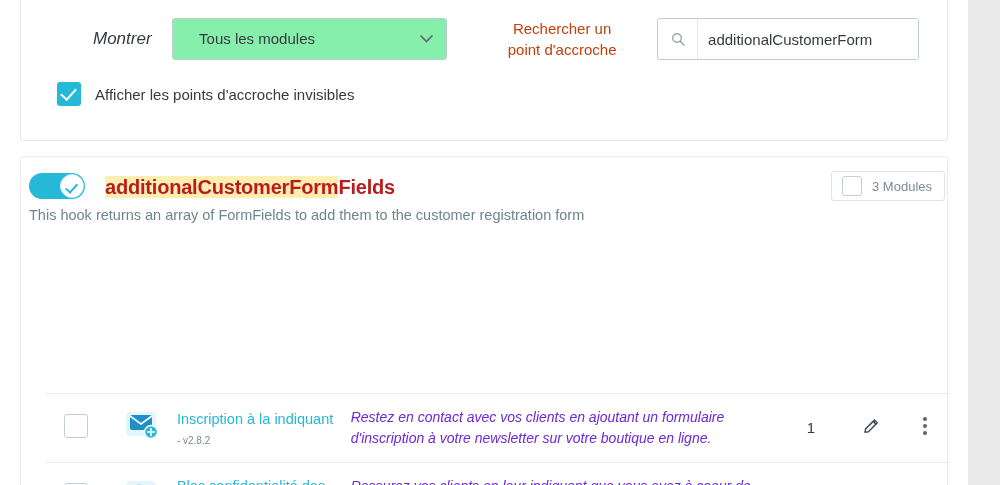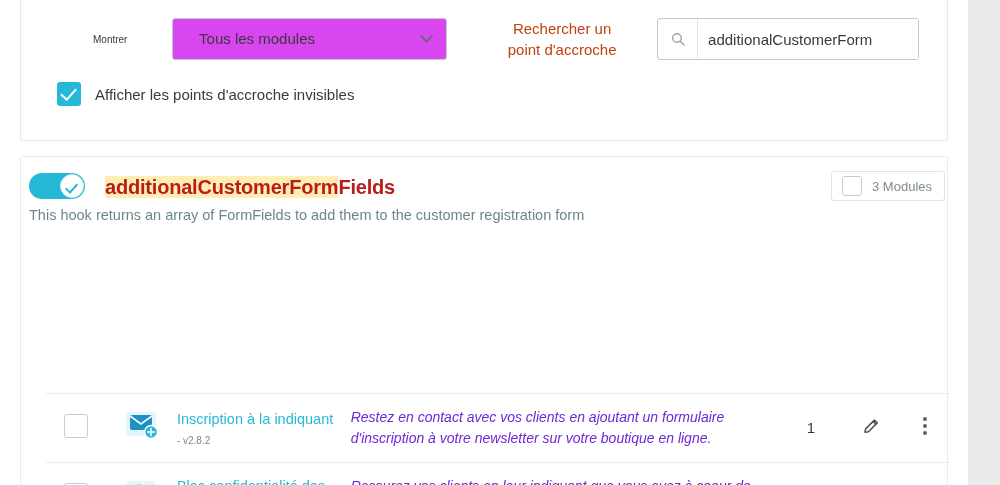--- a/index.html
+++ b/index.html
@@ -39,36 +39,37 @@
     border: 1px solid #e5e7ea;
     border-top: none;
     border-radius: 0 0 3px 3px;
   }
   .filter-row {
     display: flex;
     align-items: center;
     padding: 18px 28px 0 28px;
   }
   .label-montrer {
-    font-size: 10px;
+    font-size: 17px;
     color: #363a41;
     width: 122px;
     padding-left: 44px;
+    font-style: italic;
   }
   .select-wrap {
     position: relative;
     width: 275px;
     height: 42px;
     margin-left: 4px;
   }
   .select-box {
     width: 275px; height: 42px;
     border: 1px solid #bbcdd2;
     border-radius: 3px;
-    background: #d946ef;
+    background: #86efac;
     font-size: 15px;
     color: #363a41;
     padding: 0 34px 0 26px;
     line-height: 40px;
     white-space: nowrap;
     overflow: hidden;
   }
   .chev {
     position: absolute;
     right: 16px; top: 17px;

